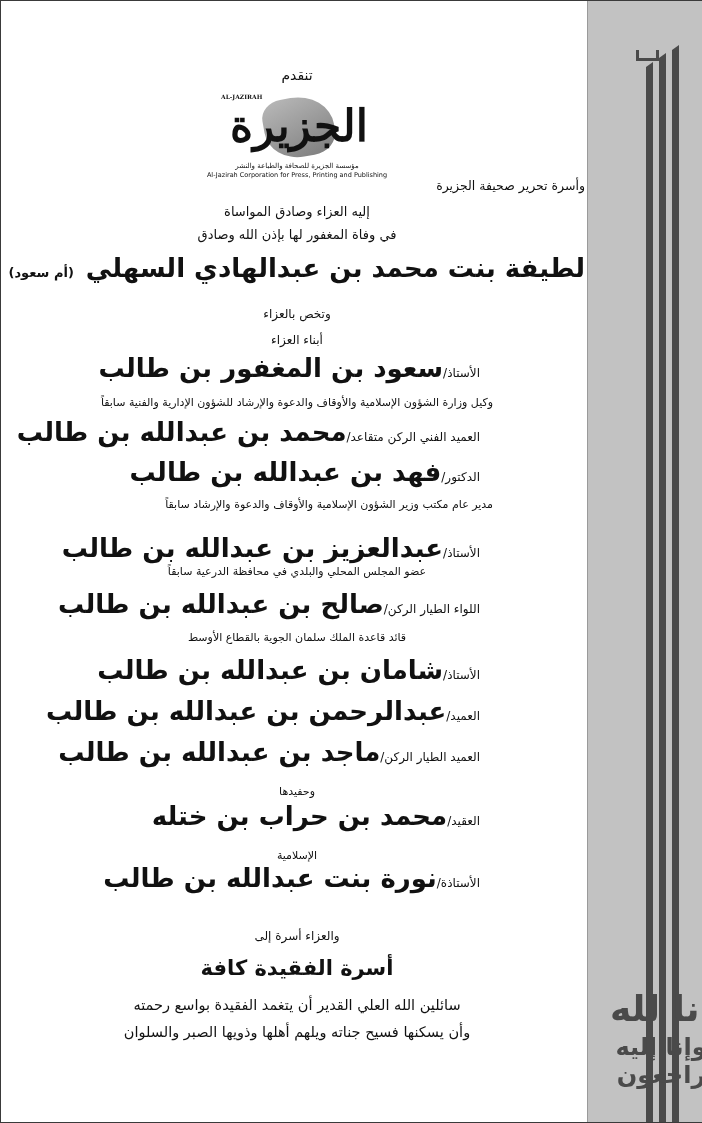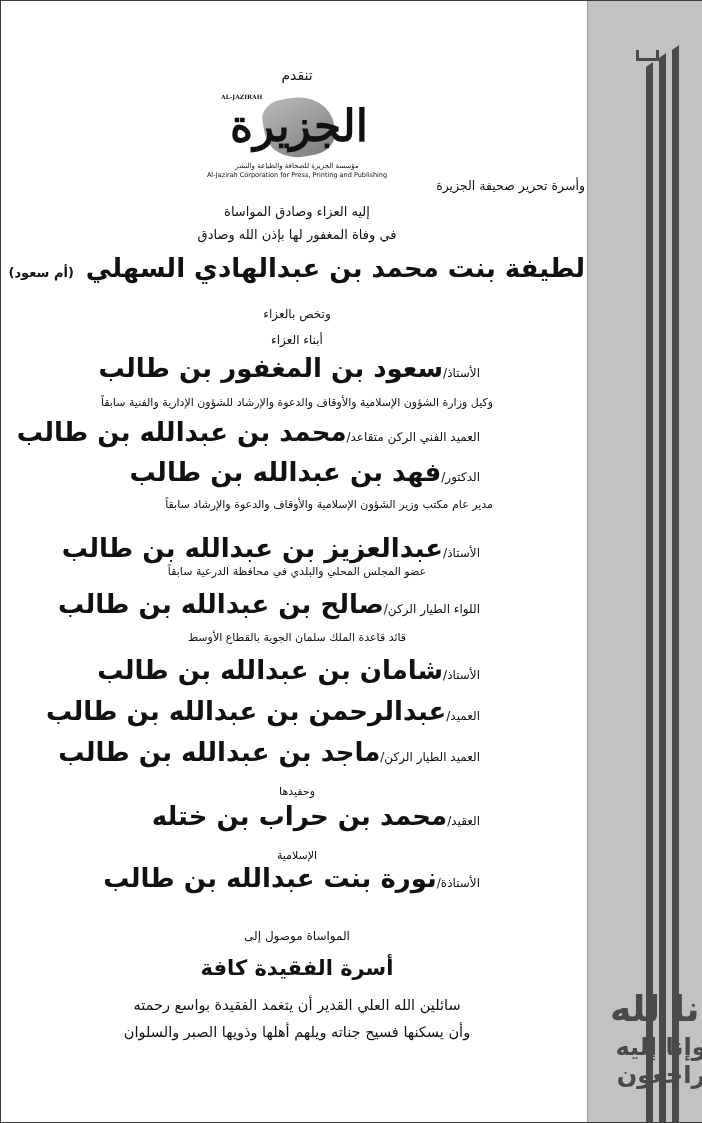--- a/index.html
+++ b/index.html
@@ -111,21 +111,21 @@
     <div class="note center" style="top:784px;">وحفيدها</div>
     <div class="person" style="top:800px;">
       <span class="title">العقيد/</span><span class="name">محمد بن حراب بن ختله</span>
     </div>
 
     <div class="note center" style="top:848px;">الإسلامية</div>
     <div class="person" style="top:862px;">
       <span class="title">الأستاذة/</span><span class="name">نورة بنت عبدالله بن طالب</span>
     </div>
 
-    <div class="line l-cond-ext">المواساة موصول إلى</div>
+    <div class="line l-cond-ext">والعزاء أسرة إلى</div>
     <div class="line l-family">أسرة الفقيدة كافة</div>
     <div class="line l-prayer1">سائلين الله العلي القدير أن يتغمد الفقيدة بواسع رحمته</div>
     <div class="line l-prayer2">وأن يسكنها فسيح جناته ويلهم أهلها وذويها الصبر والسلوان</div>
   </div>
 
   <div class="sidebar">
     <div class="madda"></div>
     <div class="bar b1"></div>
     <div class="bar b2"></div>
     <div class="bar b3"></div>

